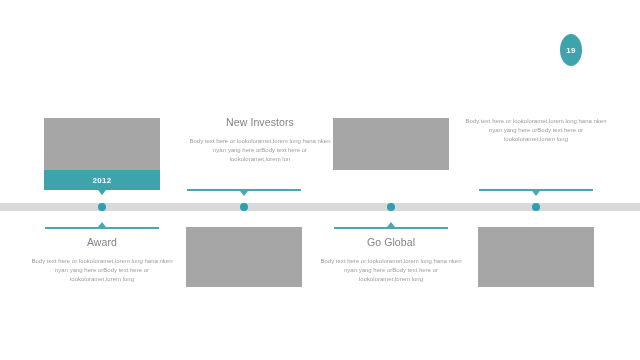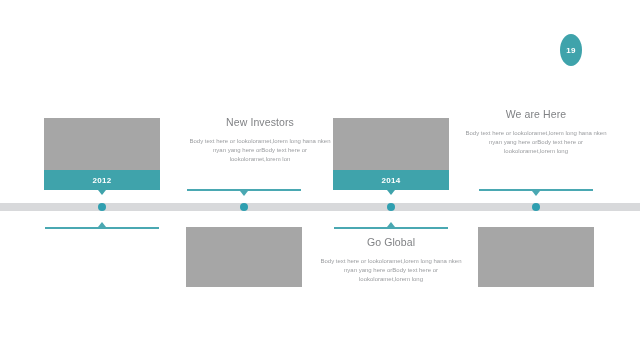--- a/index.html
+++ b/index.html
@@ -149,30 +149,32 @@
   </div>
 
   <div class="textblock" style="left:189px; top:116px">
     <div class="title">New Investors</div>
     <div class="body" style="margin-top:9px">Body text here or lookoloramet,lorem  long hana nken nyan yang here orBody text here or lookoloramet,lorem  lon</div>
   </div>
   <div class="connector down" style="left:187px; top:189px"></div>
 
   <div class="card up" style="left:333px; top:118px">
     <div class="photo"></div>
-    <div class="label">2014</div>
   </div>
 
   <div class="textblock" style="left:465px; top:108px">
-    <div class="title">We are Here</div>
     <div class="body" style="margin-top:9px">Body text here or lookoloramet,lorem  long hana nken nyan yang here orBody text here or lookoloramet,lorem  long</div>
   </div>
   <div class="connector down" style="left:479px; top:189px"></div>
 
   <div class="connector up" style="left:45px; top:227px"></div>
+  <div class="textblock" style="left:31px; top:236px">
+    <div class="title">Award</div>
+    <div class="body" style="margin-top:9px">Body text here or lookoloramet,lorem  long hana nken nyan yang here orBody text here or lookoloramet,lorem  long</div>
+  </div>
 
   <div class="card down" style="left:186px; top:227px">
     <div class="photo"></div>
   </div>
 
   <div class="connector up" style="left:334px; top:227px"></div>
   <div class="textblock" style="left:320px; top:236px">
     <div class="title">Go Global</div>
     <div class="body" style="margin-top:9px">Body text here or lookoloramet,lorem  long hana nken nyan yang here orBody text here or lookoloramet,lorem  long</div>
   </div>

